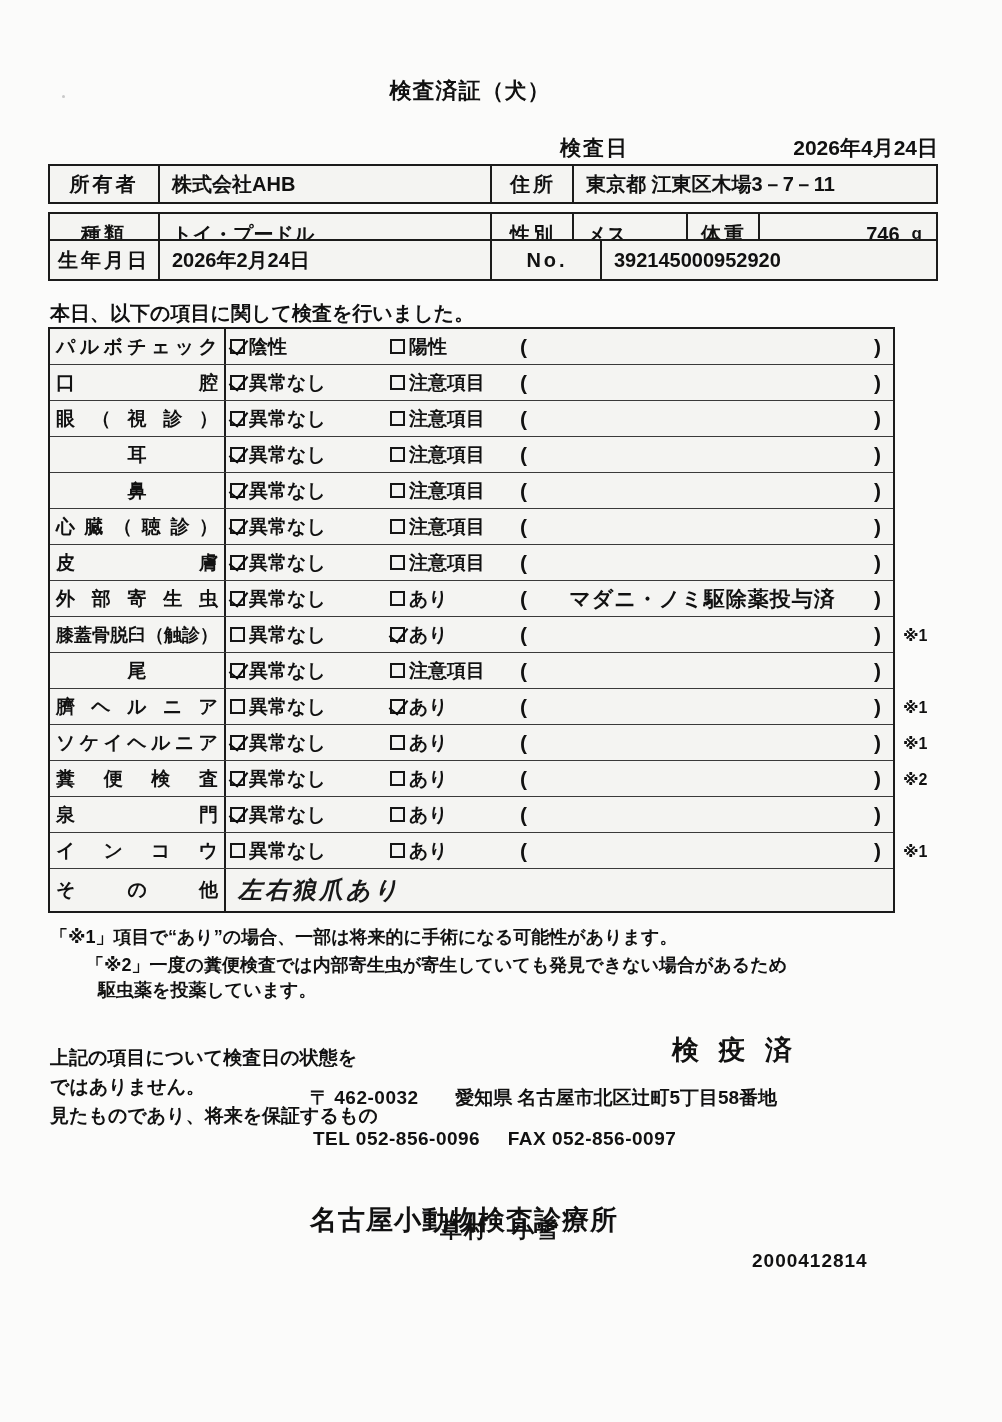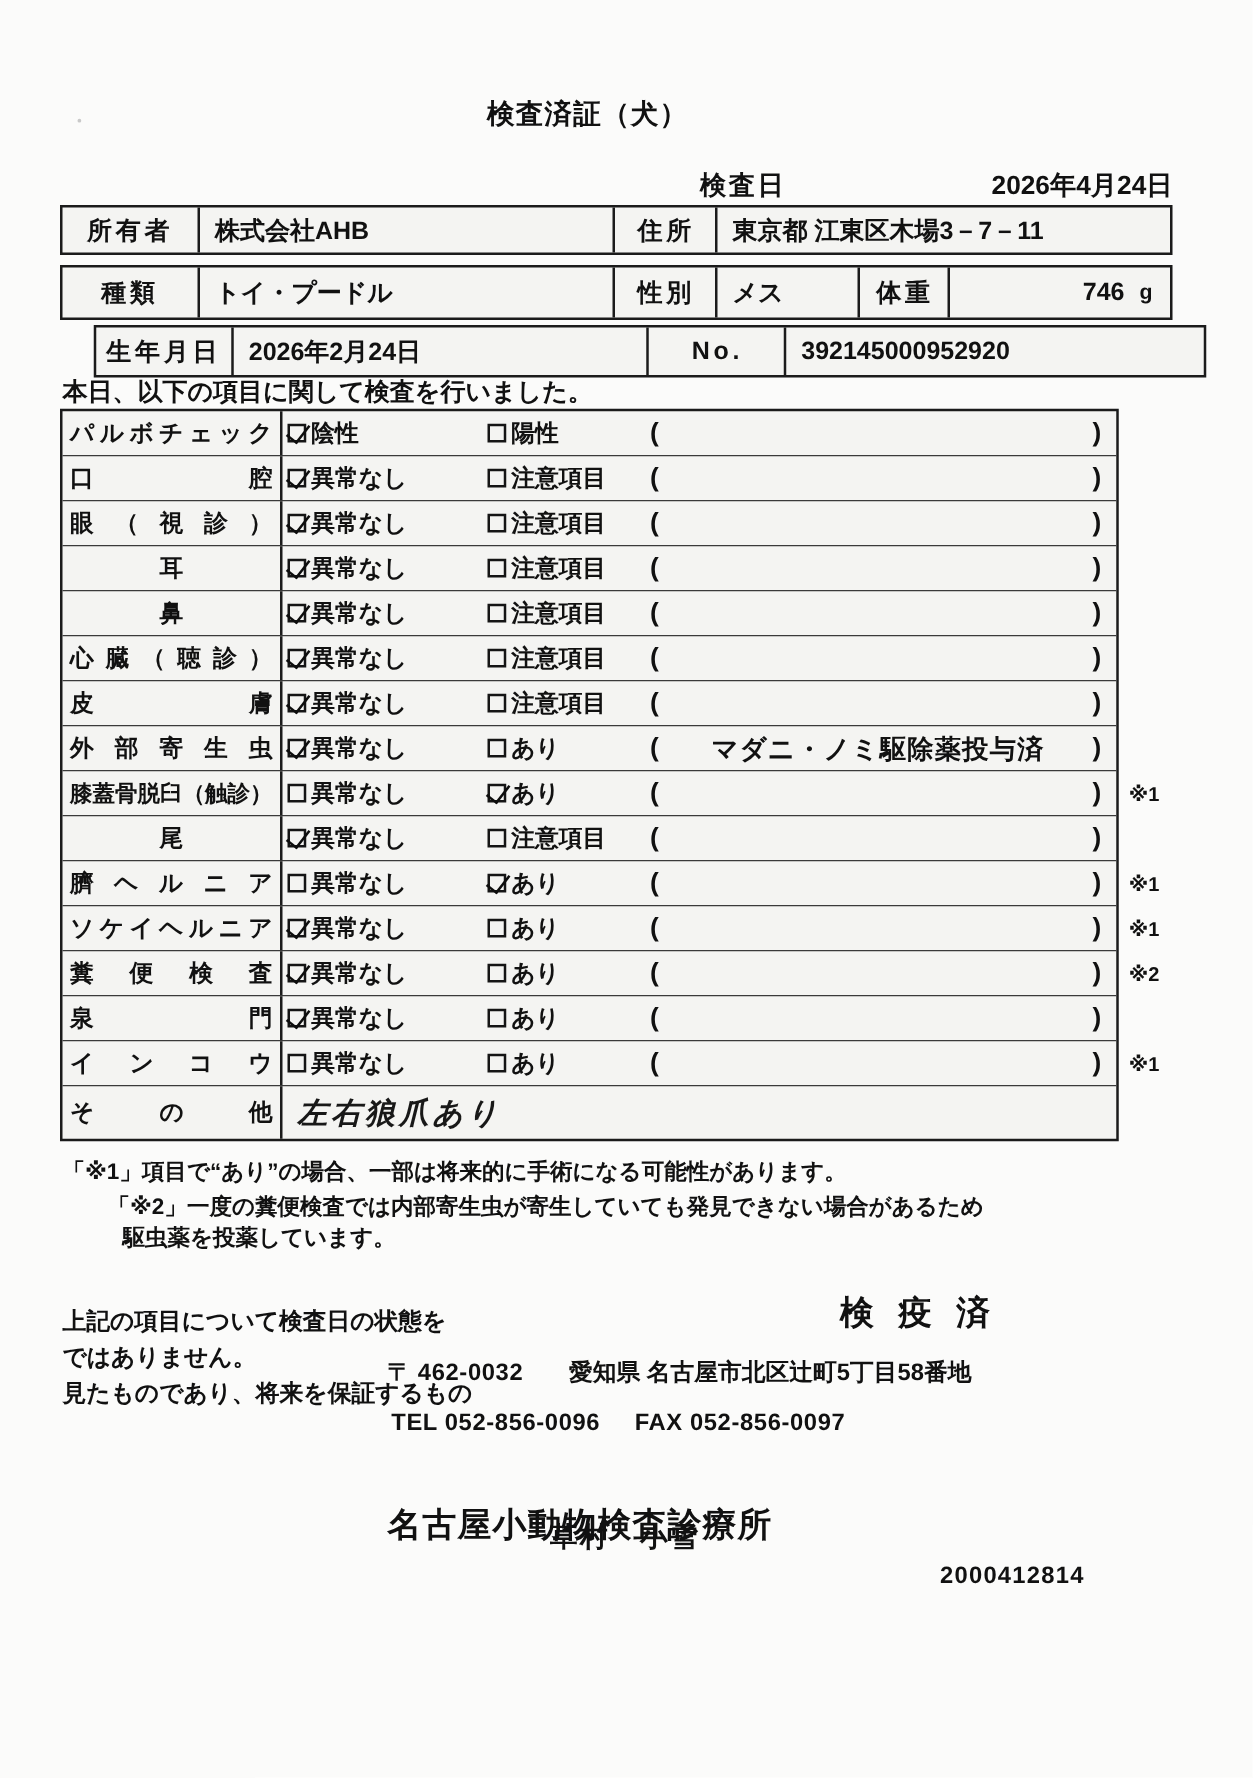--- a/index.html
+++ b/index.html
@@ -69,21 +69,21 @@
   .info {
     position: absolute;
     left: 48px;
     width: 890px;
     border: 2px solid #1b1b1b;
     box-sizing: border-box;
     background: #f4f4f2;
   }
   #info-owner { top: 164px; height: 40px; }
   #info-breed { top: 212px; height: 44px; }
-  #info-birth { top: 260px; height: 42px; margin-left: 27px; }
+  #info-birth { top: 239px; height: 42px; }
 
   .cell {
     position: absolute;
     top: 0;
     bottom: 0;
     display: flex;
     align-items: center;
     font-size: 20px;
     box-sizing: border-box;
     text-align: right;

